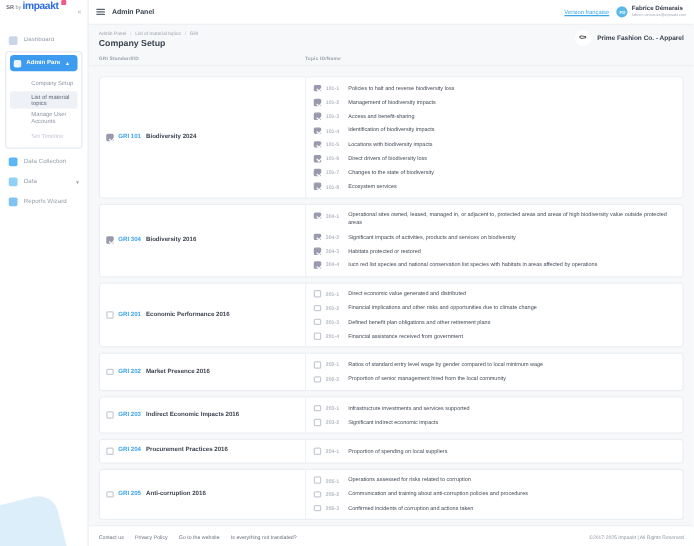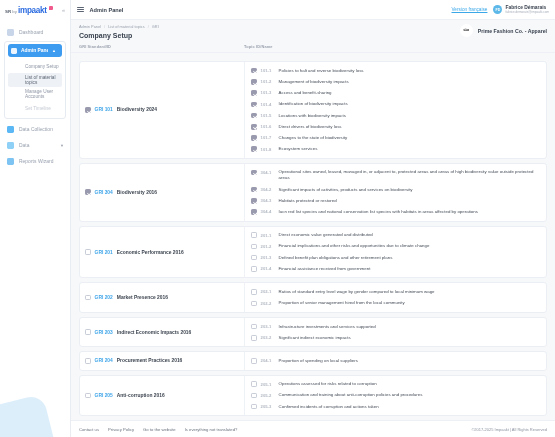--- a/index.html
+++ b/index.html
@@ -14,21 +14,21 @@
   
   .sidebar {
     width: 71px; height: 437px;
     background: #ffffff;
     border-right: 1px solid #e9edf2;
     position: relative;
     flex: 0 0 71px;
     overflow: hidden;
   }
   .sb-logo-row {
-    height: 20px; display: flex; align-items: center;
+    height: 20px; display: flex; align-items: flex-start;
     padding: 0 5px; position: relative;
   }
   .sb-logo { display: flex; align-items: baseline; gap: 1px; }
   .sb-logo .sr { font-size: 4.4px; color: #5a6270; font-weight: 700; letter-spacing: .1px;}
   .sb-logo .by { font-size: 4.4px; color: #8d94a0; }
   .sb-logo .brand {
     font-size: 8.2px; color: #2b6be0; font-weight: 700;
     letter-spacing: -.3px;
   }
   .sb-logo .mark {

